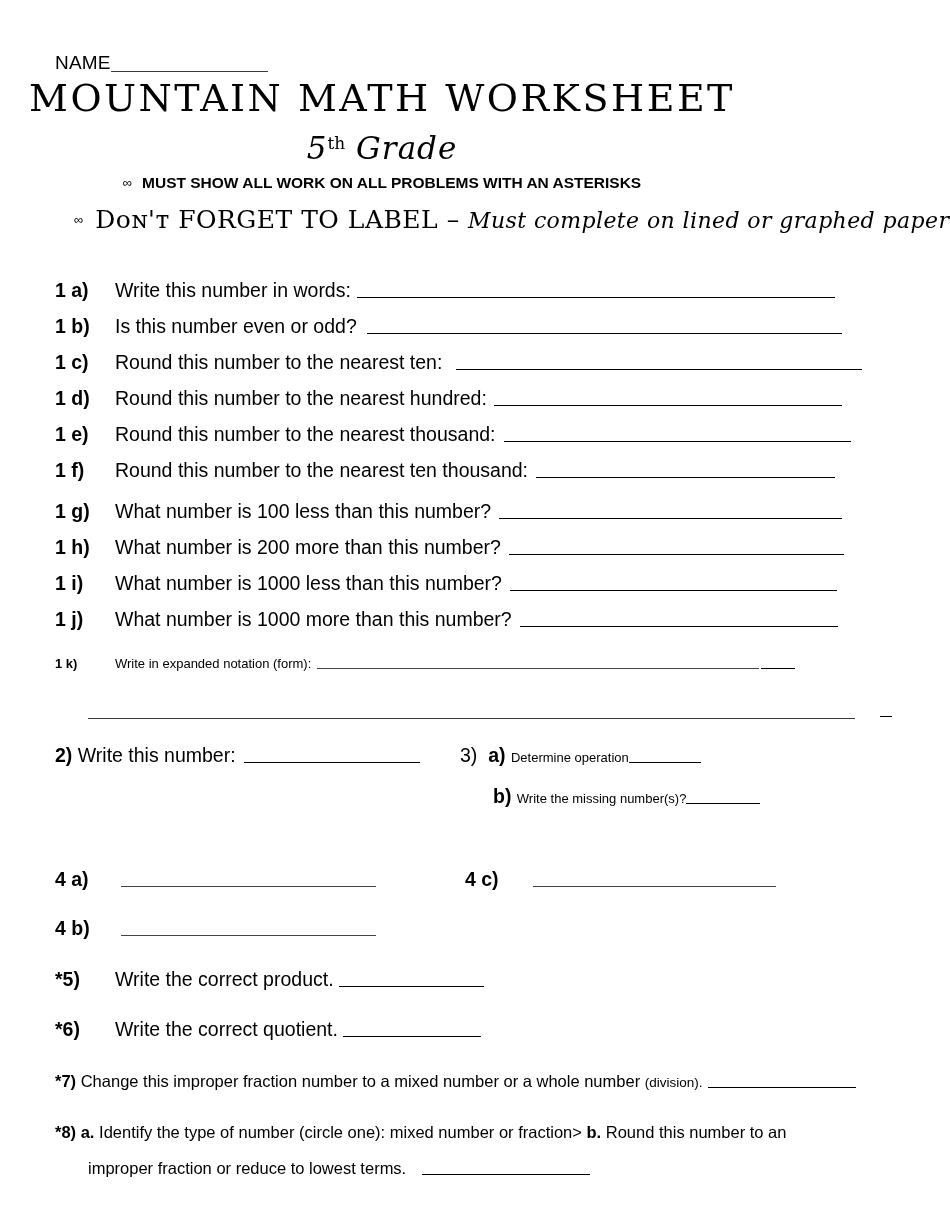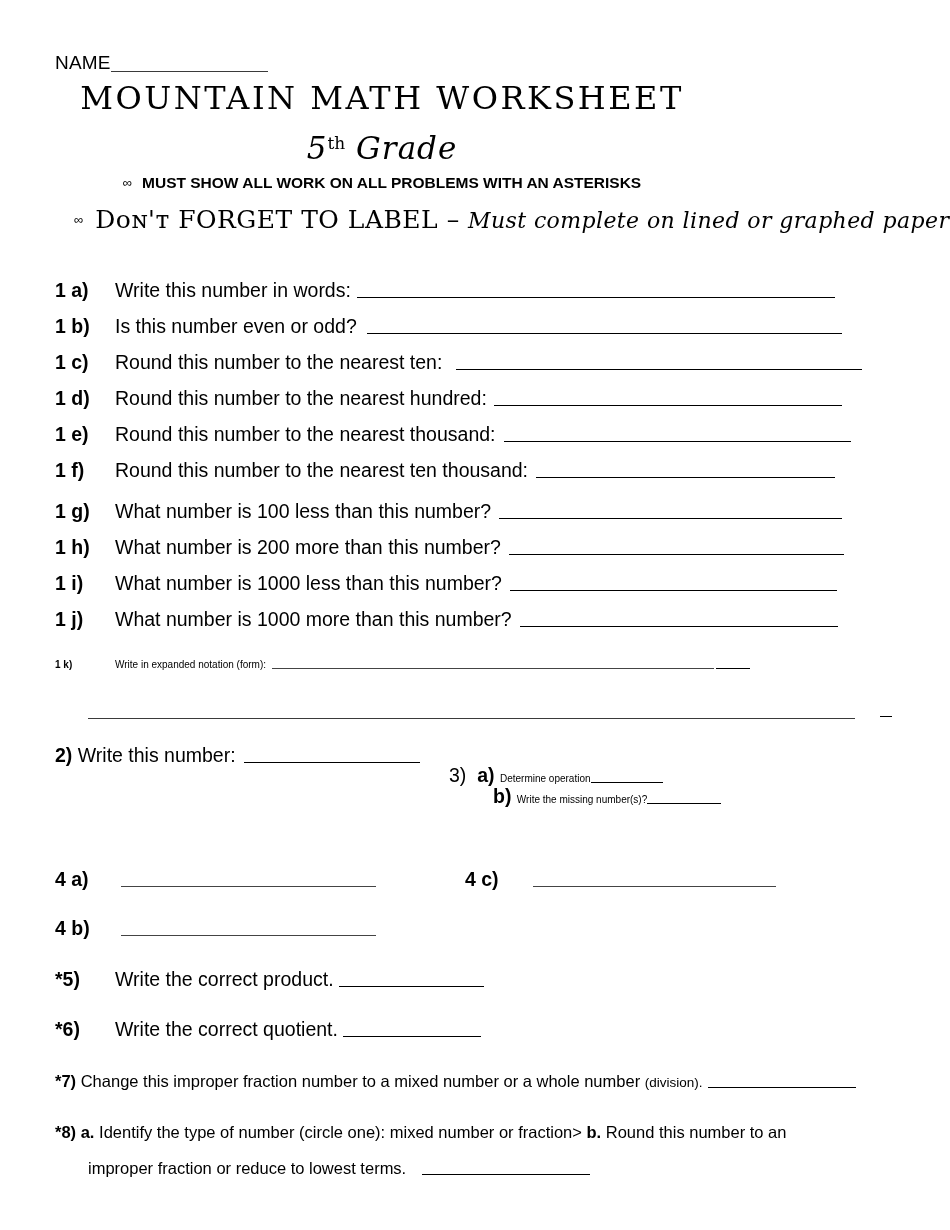--- a/index.html
+++ b/index.html
@@ -37,21 +37,21 @@
     display: inline-block;
     border-bottom: 1.6px solid #3a3a3a;
     vertical-align: -3px;
   }
   .title-main {
     position: absolute;
     left: 0; right: 0;
     top: 78px;
     text-align: center;
     font-family: "DejaVu Serif", "Liberation Serif", serif;
-    font-size: 32px;
+    font-size: 38px;
     line-height: 40px;
     letter-spacing: 2.5px;
     font-weight: 400;
     white-space: nowrap;
   }
   .title-sub {
     position: absolute;
     left: 0; right: 0;
     top: 126px;
     text-align: center;
@@ -122,21 +122,21 @@
     height: 15px;
     vertical-align: -1px;
   }
   .blank-thin {
     display: inline-block;
     border-bottom: 1.4px solid #444;
     height: 14px;
     vertical-align: -1px;
   }
 
-  .small { font-size: 10px; }
+  .small { font-size: 13px; }
   .smaller { font-size: 13.5px; }
 
   
   .cond { font-size: 16.5px; }
 
   .longline {
     position: absolute;
     border-bottom: 1.5px solid #3a3a3a;
     height: 0;
   }
@@ -180,21 +180,21 @@
 
   <div class="q" style="left:55px; top:608px;"><span class="tag tag-w">1 j)</span><span class="txt">What number is 1000 more than this number?</span><span class="blank" style="width:318px; margin-left:8px;"></span></div>
 
   <div class="q small" style="left:55px; top:653px;"><span class="tag tag-w">1 k)</span><span class="txt">Write in expanded notation (form):</span><span class="blank-thin" style="width:442px; margin-left:6px;"></span><span class="blank" style="width:34px; margin-left:2px;"></span></div>
 
   <div class="longline" style="left:88px; top:718px; width:767px;"></div>
   <div class="dashbit" style="left:880px; top:716px; width:12px;"></div>
 
   <div class="q" style="left:55px; top:744px;"><span class="tag">2)</span>&nbsp;<span class="txt">Write this number:</span><span class="blank" style="width:176px; margin-left:8px;"></span></div>
 
-  <div class="q" style="left:449px; top:744px;margin-top:20px;"><span class="txt">3)</span>&nbsp;&nbsp;<span class="tag">a)</span>&nbsp;<span class="txt small">Determine operation</span><span class="blank" style="width:72px;"></span></div>
+  <div class="q" style="left:460px; top:744px;"><span class="txt">3)</span>&nbsp;&nbsp;<span class="tag">a)</span>&nbsp;<span class="txt small">Determine operation</span><span class="blank" style="width:72px;"></span></div>
 
   <div class="q" style="left:493px; top:785px;"><span class="tag">b)</span>&nbsp;<span class="txt small">Write the missing number(s)?</span><span class="blank" style="width:74px;"></span></div>
 
 
   <div class="q" style="left:55px; top:868px;"><span class="tag tag-w">4 a)</span><span class="blank-thin" style="width:255px; margin-left:6px;"></span></div>
 
   <div class="q" style="left:55px; top:917px;"><span class="tag tag-w">4 b)</span><span class="blank-thin" style="width:255px; margin-left:6px;"></span></div>
 
   <div class="q" style="left:465px; top:868px;"><span class="tag tag-w">4 c)</span><span class="blank-thin" style="width:243px; margin-left:8px;"></span></div>
 

